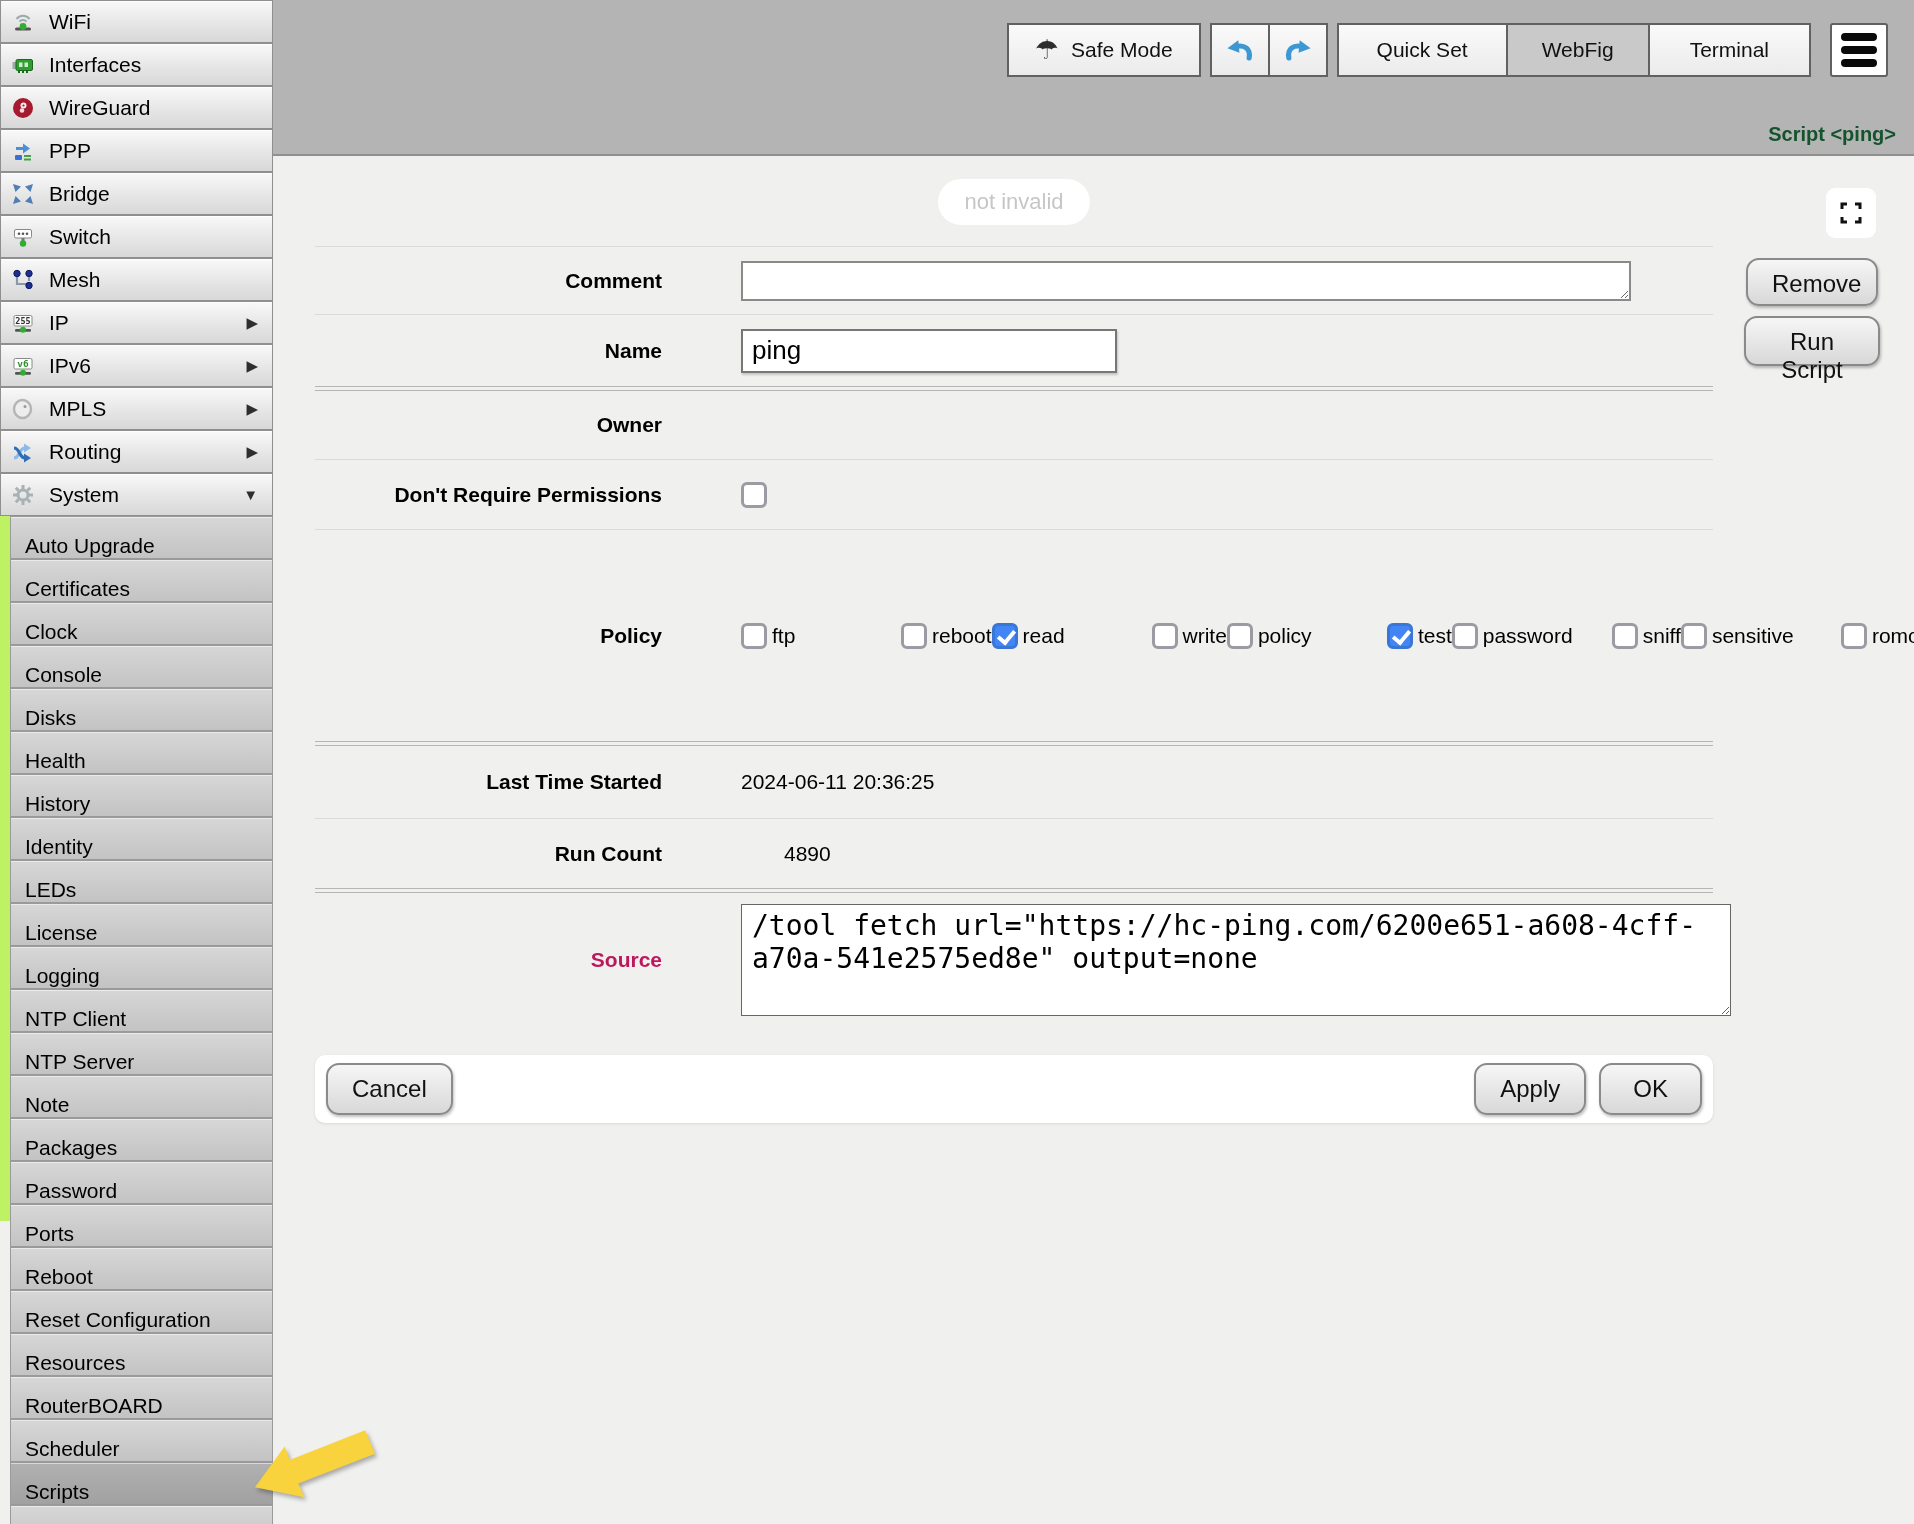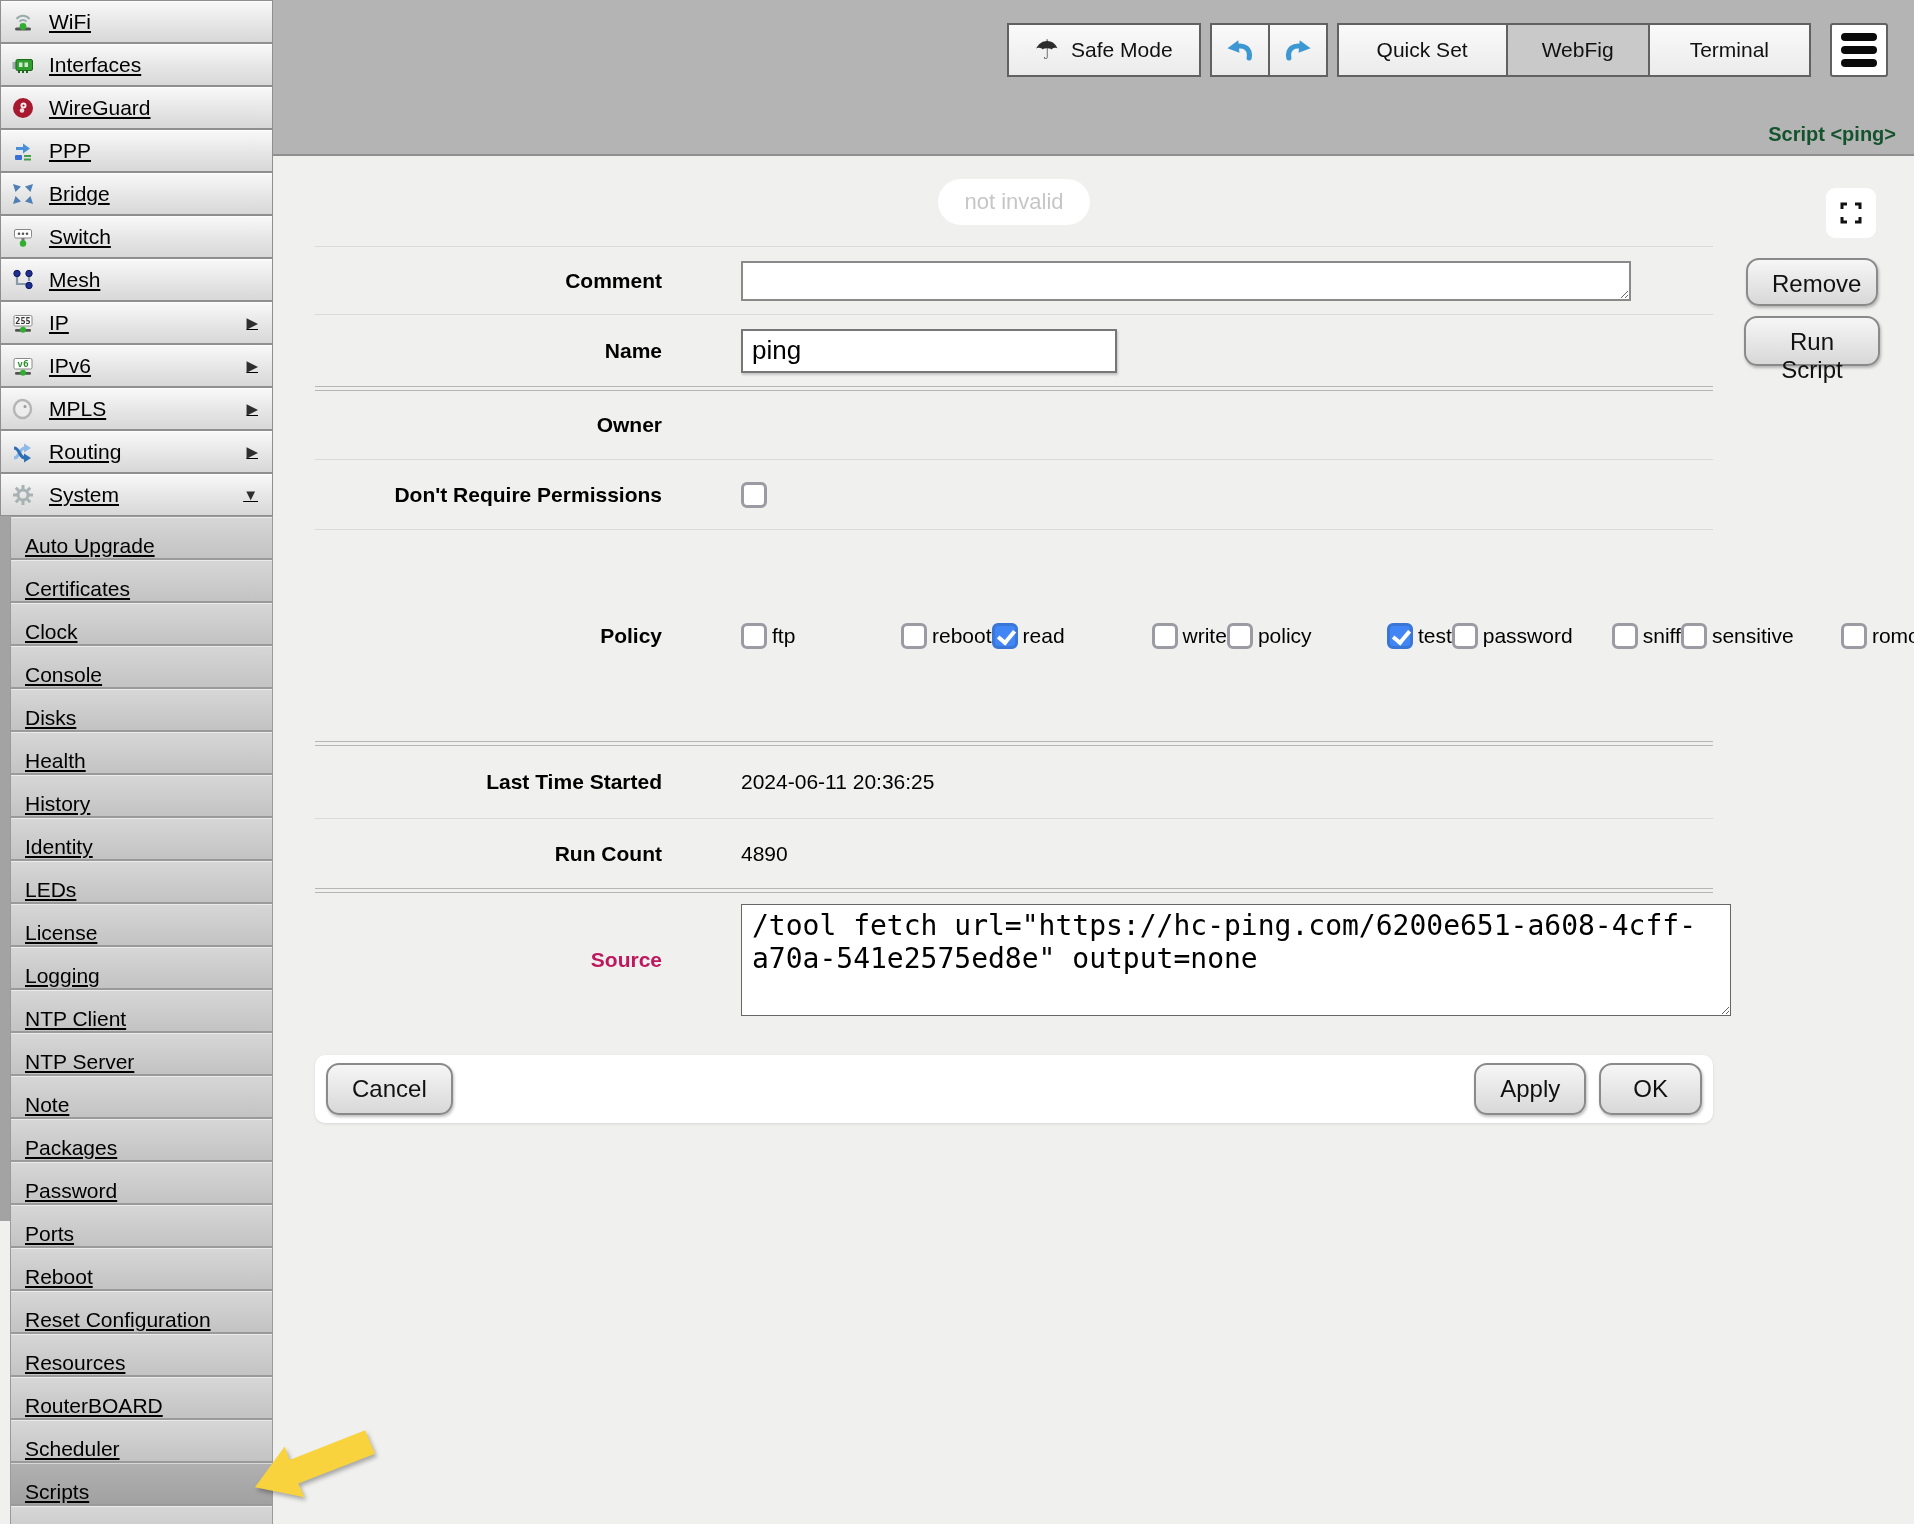--- a/index.html
+++ b/index.html
@@ -14,39 +14,39 @@
   .tb-btn { height:54px; border:2px solid #616161; background:linear-gradient(180deg,#fafafa,#ebebeb); font-size:21px; color:#111; display:flex; align-items:center; justify-content:center; padding:0 26px; cursor:pointer; }
   .tb-btn.active { background:#c9c9c9; }
   .btn-group { display:flex; }
   .btn-group .tb-btn + .tb-btn { margin-left:-2px; }
   .tb-icon-btn { width:60px; padding:0; }
   .umbrella { font-size:27px; color:#2d2d2d; margin-right:12px; line-height:1; }
   .hamburger { width:58px; height:54px; margin-left:10px; border:2px solid #616161; background:#fff; border-radius:3px; display:flex; flex-direction:column; align-items:center; justify-content:center; gap:5px; cursor:pointer; }
   .hamburger .bar { width:36px; height:8px; background:#0a0a0a; border-radius:4px; }
 
   
-  .sidebar { position:absolute; left:0; top:0; width:273px; height:1221px; background:#a3a3a3;text-decoration:underline; }
+  .sidebar { position:absolute; left:0; top:0; width:273px; height:1221px; background:#bef264; }
   .side-item { height:43px; border:1px solid #8f8f8f; background:linear-gradient(180deg,#f9f9f9 0%,#e6e6e6 55%,#d8d8d8 100%); box-shadow:inset 0 1px 0 rgba(255,255,255,.85); display:flex; align-items:center; padding-left:8px; font-size:21px; color:#000; cursor:pointer; }
   .side-item .micon { width:28px; height:28px; display:flex; align-items:center; justify-content:center; margin-right:12px; flex:0 0 auto; }
   .expander { margin-left:auto; margin-right:14px; font-size:15px; color:#2e2e2e; }
   .sub-item { height:43px; margin-left:10px; border:1px solid #9a9a9a; background:linear-gradient(180deg,#d7d7d7,#c3c3c3); box-shadow:inset 0 1px 0 rgba(255,255,255,.5); display:flex; align-items:flex-end; padding-left:14px; font-size:21px; cursor:pointer; }
   .sub-item.selected { background:linear-gradient(180deg,#b1b1b1,#a1a1a1); }
 
   
   .form { position:absolute; left:315px; top:158px; width:1398px; }
   .row { display:flex; align-items:center; border-top:1px solid #dadada; }
   .row.no-top { border-top:none; }
   .badge-row { height:88px; display:flex; align-items:center; justify-content:center; }
   .pill { background:#fff; color:#c6c6c6; font-size:22px; padding:10px 26px; border-radius:26px; }
   .dsep { height:5px; border-top:1px solid #b5b5b5; border-bottom:1px solid #b5b5b5; }
   .flabel { width:396px; text-align:right; padding-right:49px; font-weight:bold; font-size:21px; color:#000; flex:0 0 auto; }
   .fctrl { flex:1; padding-left:30px; display:flex; align-items:center; }
   .r-comment { height:68px; } .r-name { height:72px; } .r-owner { height:68px; }
   .r-drp { height:70px; } .r-policy { height:212px; } .r-lts { height:72px; }
-  .r-run { height:70px; } .r-source { height:134px; }
+  .r-run { height:70px;gap:43px; } .r-source { height:134px; }
   .val { font-size:21px; color:#000; }
   textarea.comment-box { width:890px; height:40px; border:2px solid #8a8a8a; background:#fff; font-family:"Liberation Sans",sans-serif; font-size:22px; padding:2px 8px; resize:both; }
   input.name-box { width:376px; height:44px; border:2px solid #777; background:#fff; font-family:"Liberation Sans",sans-serif; font-size:26px; padding:0 9px; box-shadow:1px 2px 2px rgba(0,0,0,.18); }
   .cb { width:26px; height:26px; border:3px solid #9b9ba3; border-radius:6px; background:#fff; display:inline-block; position:relative; flex:0 0 auto; cursor:pointer; }
   .cb.checked { background:#4285f4; border-color:#3a76d6; }
   .cb.checked::after { content:""; position:absolute; left:6px; top:1px; width:7px; height:13px; border:solid #fff; border-width:0 4px 4px 0; transform:rotate(40deg); }
   .policy-grid { display:flex; }
   .p-row { display:flex; height:41px; align-items:center; }
   .p-cell { display:flex; align-items:center; width:160px; }
   .p-cell.second { width:auto; }

